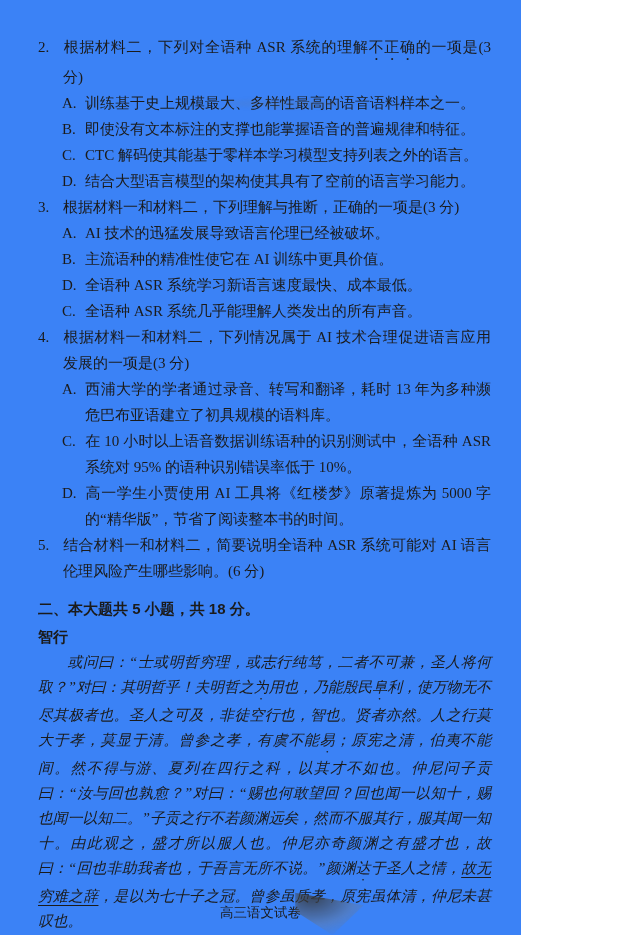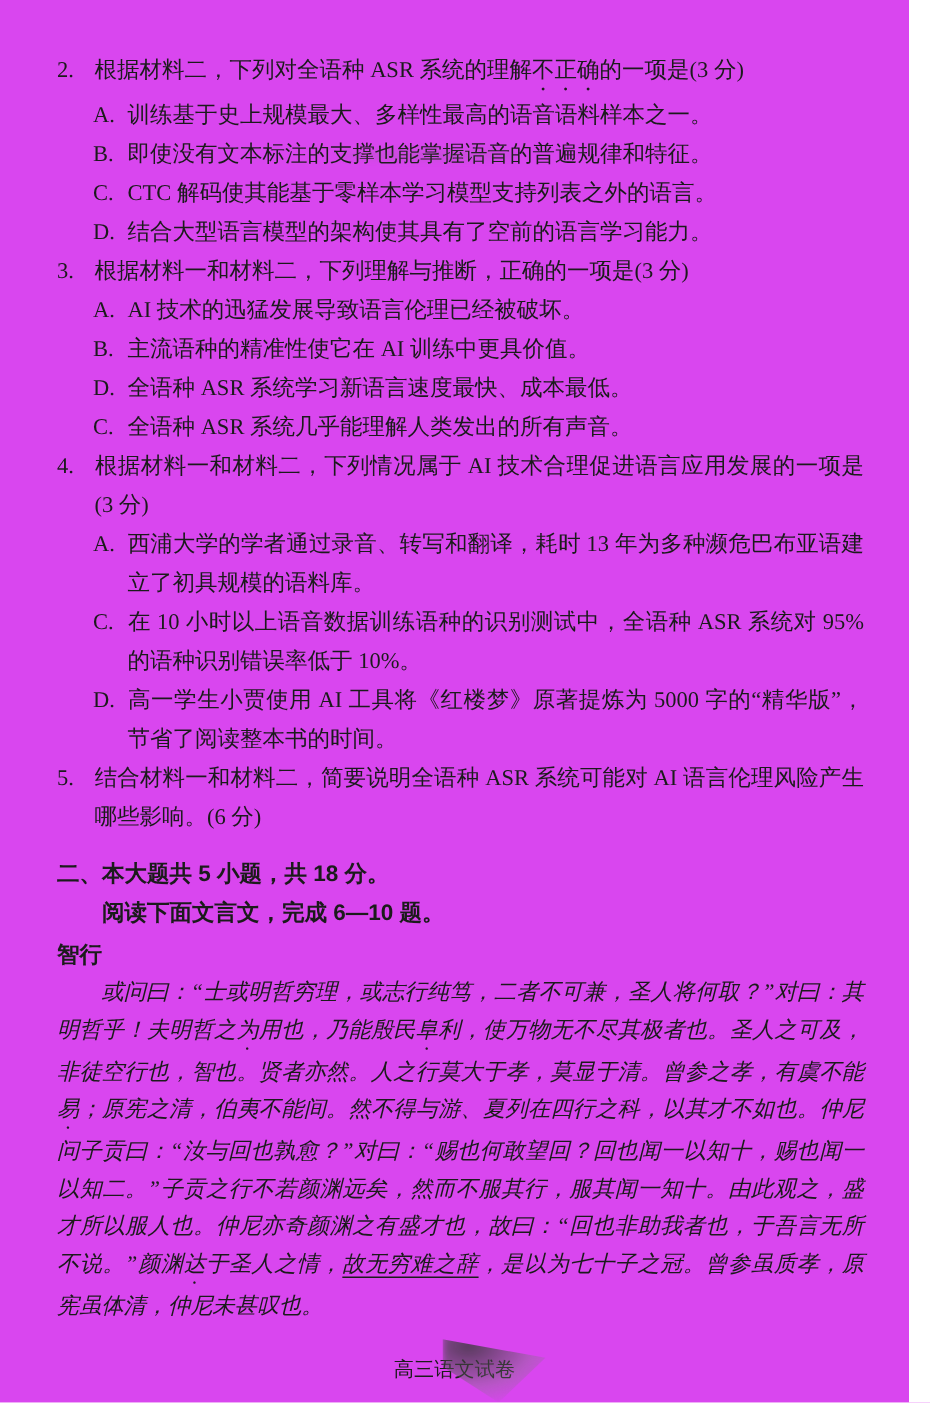--- a/index.html
+++ b/index.html
@@ -1,19 +1,19 @@
 <!DOCTYPE html>
 <html><head>
 <meta charset="utf-8">
 <style>
   html,body{margin:0;padding:0;background:#ffffff;}
   .page{
     position:relative;
-    width:606px;height:935px;
-    background:#d946ef;
+    width:521px;height:935px;
+    background:#3b82f6;
     box-sizing:border-box;
     padding:34px 30px 0 38px;
     color:#1b1b1b;
     font-family:"Liberation Serif","DejaVu Serif",serif;
     font-size:15px;line-height:26px;
     text-align:justify;
     overflow:hidden;
   }
   p{margin:0;}
   .q-stem{padding-left:25px;text-indent:-25px;}
@@ -97,21 +97,20 @@
     <p class="option"><span class="opt-label">C.</span><span>在 10 小时以上语音数据训练语种的识别测试中，全语种 ASR 系统对 95% 的语种识别错误率低于 10%。</span></p>
     <p class="option"><span class="opt-label">D.</span><span>高一学生小贾使用 AI 工具将《红楼梦》原著提炼为 5000 字的“精华版”，节省了阅读整本书的时间。</span></p>
   </div>
 
   <div>
     <p class="q-stem"><span class="q-num">5.</span><span><span class="seg-p">结合材料一和材料二，简要说明全语种 ASR 系统可能对 AI 语言伦理风险产生哪些影响。(6 分)</span></span></p>
   </div>
 
   <div>
     <p class="section-heading">二、本大题共 5 小题，共 18 分。</p>
-    <p class="instruction">阅读下面文言文，完成 6—10 题。</p>
     <p class="passage-title">智行</p>
     <p class="passage"><span class="seg-p">或问曰：“士或明哲穷理，或志行纯笃，二者不可兼，圣人将何取？”对曰：其明哲乎！夫明哲之</span><span class="seg-dot">为</span><span class="seg-p">用也，乃能殷民</span><span class="seg-dot">阜</span><span class="seg-p">利，使万物无不尽其极者也。圣人之可及，非徒空行也，智也。贤者亦然。人之行莫大于孝，莫显于清。曾参之孝，有虞不能</span><span class="seg-dot">易</span><span class="seg-p">；原宪之清，伯夷不能间。然不得与游、夏列在四行之科，以其才不如也。仲尼问子贡曰：“汝与回也孰愈？”对曰：“赐也何敢望回？回也闻一以知十，赐也闻一以知二。”子贡之行不若颜渊远矣，然而不服其行，服其闻一知十。由此观之，盛才所以服人也。仲尼亦奇颜渊之有盛才也，故曰：“回也非助我者也，于吾言无所不说。”颜渊</span><span class="seg-dot">达</span><span class="seg-p">于圣人之情，</span><span class="seg-u">故无穷难之辞</span><span class="seg-p">，是以为七十子之冠。曾参虽质孝，原宪虽体清，仲尼未甚叹也。</span></p>
   </div>
 
   <div class="footer">高三语文试卷</div>
 
   <div class="scan-smudge"></div>
   <div class="curl-shadow"></div>
 
 </div>

